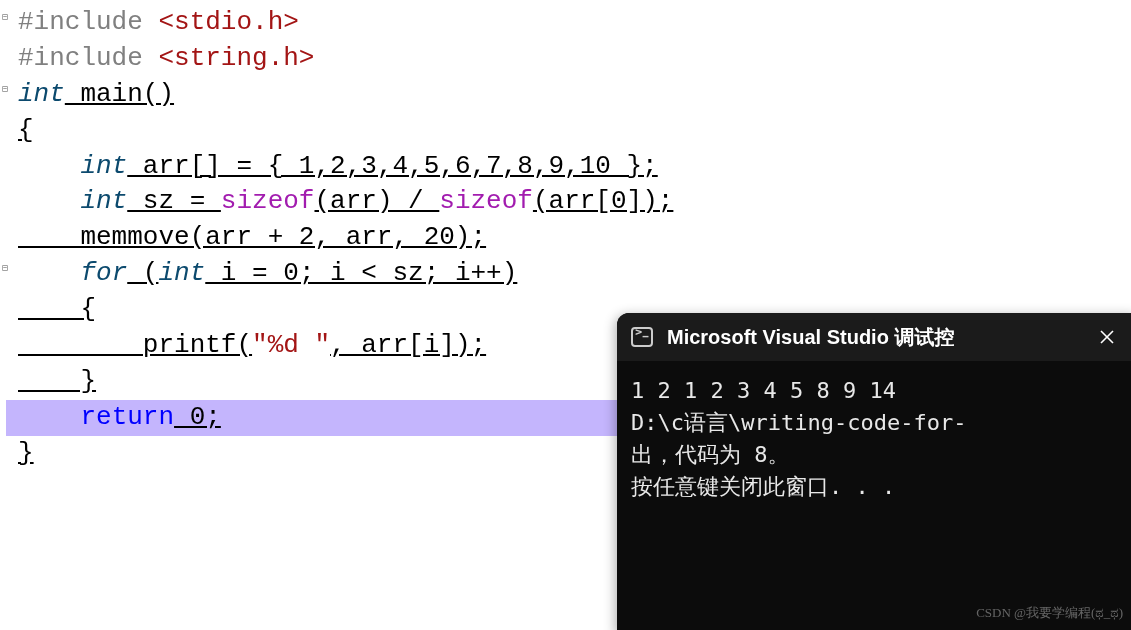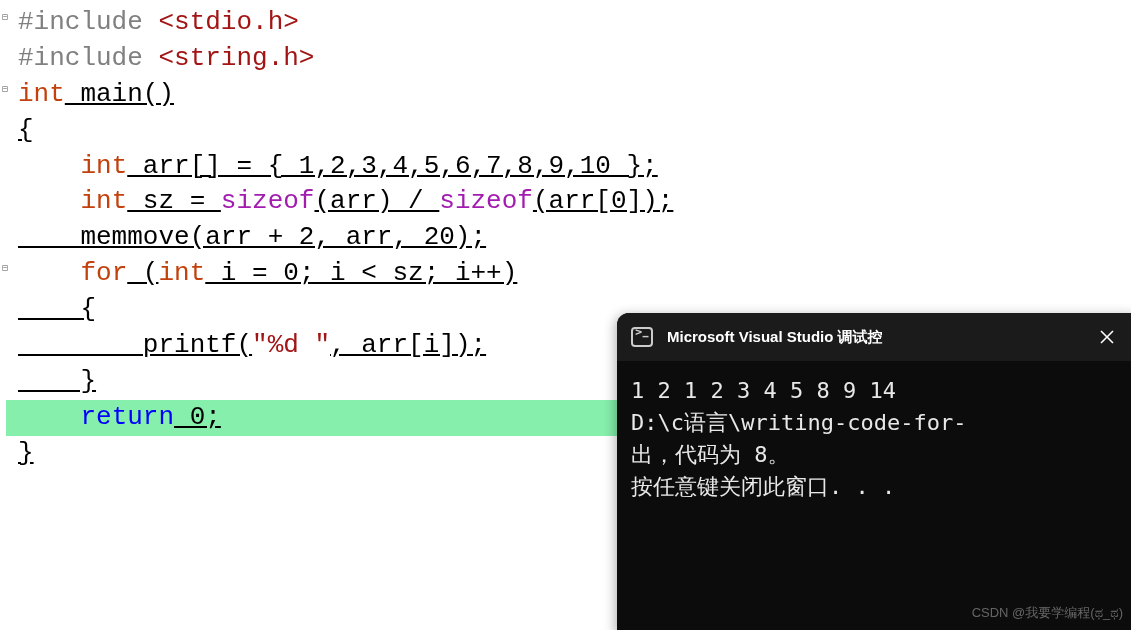--- a/index.html
+++ b/index.html
@@ -31,29 +31,29 @@
       position: absolute;
       left: -4px;
       top: 8px;
       width: 10px;
       height: 10px;
       font-size: 10px;
       color: #888;
       line-height: 10px;
       user-select: none;
     }
-    .kw { color: #c2410c; }
+    .kw { color: #0c4a6e; font-style: italic; }
     .preproc { color: #808080; text-align: right; }
     .str-include { color: #a31515; text-align: center; }
     .sizeof { color: #a21caf; }
     .str { color: #a31515; }
     .ident { color: #000000; text-decoration: underline; }
     .return-kw { color: #0000ff; }
     .highlight-line {
-      background: #86efac;
+      background: #c4b5fd;
     }
 
     .terminal-window {
       position: absolute;
       left: 617px;
       top: 313px;
       width: 520px;
       height: 320px;
       background: #0c0c0c;
       border-radius: 12px 0 0 0;
@@ -92,21 +92,21 @@
       content: "_";
       position: absolute;
       left: 9px;
       top: -4px;
       font-size: 12px;
       color: #cccccc;
       font-weight: bold;
     }
     .terminal-title {
       color: #ffffff;
-      font-size: 15px;
+      font-size: 20px;
       font-family: "Segoe UI", sans-serif;
       font-weight: 600;
       flex: 1;
       white-space: nowrap;
       overflow: hidden;
     }
     .terminal-close {
       width: 32px;
       height: 32px;
       display: flex;
@@ -126,21 +126,21 @@
       color: #e8e8e8;
       font-family: "Consolas", "NSimSun", monospace;
       white-space: pre-wrap;
     }
     .watermark {
       position: absolute;
       right: 8px;
       bottom: 8px;
       color: rgba(160,160,160,0.6);
       font-size: 13px;
-      font-family: Liberation Sans, sans-serif;
+      font-family: Liberation Serif, serif;
     }
   </style>
 </head>
 <body>
 
 <div class="code-editor" id="code-editor"><div class="code-line"><span class="fold-marker">⊟</span><span class="preproc">#include </span><span class="str-include">&lt;stdio.h&gt;</span></div><div class="code-line"><span class="preproc">#include </span><span class="str-include">&lt;string.h&gt;</span></div><div class="code-line"><span class="fold-marker">⊟</span><span class="kw">int</span><span class="ident"> main()</span></div><div class="code-line"><span class="ident">{</span></div><div class="code-line"><span>    </span><span class="kw">int</span><span class="ident"> arr[] = { 1,2,3,4,5,6,7,8,9,10 };</span></div><div class="code-line"><span>    </span><span class="kw">int</span><span class="ident"> sz = </span><span class="sizeof">sizeof</span><span class="ident">(arr) / </span><span class="sizeof">sizeof</span><span class="ident">(arr[0]);</span></div><div class="code-line"><span class="ident">    memmove(arr + 2, arr, 20);</span></div><div class="code-line"><span class="fold-marker">⊟</span><span>    </span><span class="kw">for</span><span class="ident"> (</span><span class="kw">int</span><span class="ident"> i = 0; i &lt; sz; i++)</span></div><div class="code-line"><span class="ident">    {</span></div><div class="code-line"><span class="ident">        printf(</span><span class="str">"%d "</span><span class="ident">, arr[i]);</span></div><div class="code-line"><span class="ident">    }</span></div><div class="code-line highlight-line"><span>    </span><span class="return-kw">return</span><span class="ident"> 0;</span></div><div class="code-line"><span class="ident">}</span></div></div>
 
 <div class="terminal-window">
   <div class="terminal-titlebar">
     <div class="terminal-icon"></div>

